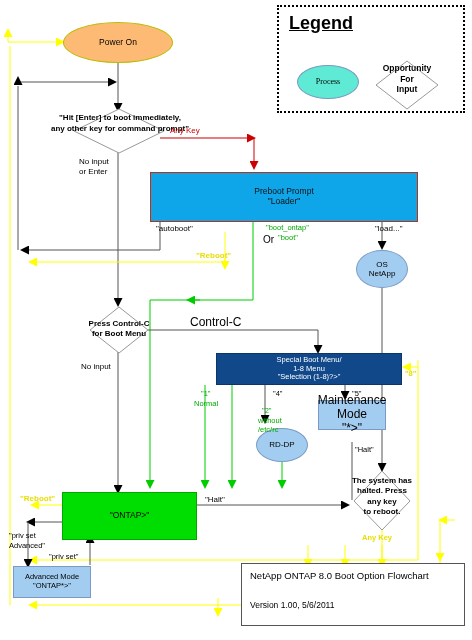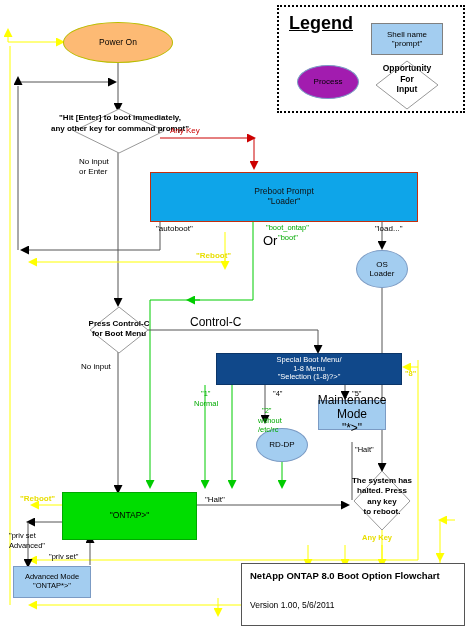--- a/index.html
+++ b/index.html
@@ -104,25 +104,21 @@
 
     <path d="M62,522 L28,522" stroke="#555" marker-end="url(#aK)"></path>
     <path d="M28,522 L28,566" stroke="#555" marker-end="url(#aK)"></path>
 
     <path d="M90,565 L90,545 L90,536" stroke="#555" marker-end="url(#aK)"></path>
   </g>
 </svg>
 
 <div class="legendbox" style="left:277px;top:5px;width:188px;height:108px;">
   <div class="lbl" style="left:10px;top:6px;font-size:18px;font-weight:bold;text-decoration:underline;">Legend</div>
-  <div class="node rect" style="left:92px;top:16px;width:72px;height:32px;background:#A3CDF0;font-size:8px;">
-    <span style="white-space:pre-line;">Shell name
-"prompt"</span>
-  </div>
-  <div class="node oval" style="left:18px;top:58px;width:62px;height:34px;background:#a21caf;font-size:8px;">
+  <div class="node oval" style="left:18px;top:58px;width:62px;height:34px;background:#5eead4;font-size:8px;font-family:Liberation Serif, serif;">
     <span>Process</span>
   </div>
   <svg style="position:absolute;left:95px;top:52px;" width="66" height="52">
     <polygon points="33,2 64,26 33,50 2,26" fill="#fff" stroke="#999"></polygon>
   </svg>
   <div class="diamondtext" style="left:93px;top:56px;width:70px;font-size:8.5px;line-height:1.25;">Opportunity
 For
 Input</div>
 </div>
 
@@ -136,21 +132,21 @@
 <div class="diamondtext" style="left:35px;top:113px;width:170px;font-size:8px;line-height:1.35;">"Hit [Enter] to boot immediately,
 any other key for command prompt"</div>
 
 <div class="node rect" style="left:150px;top:172px;width:268px;height:50px;background:#0ea5e9;border-color:#c42e0c;font-size:8.5px;color:#111;">
   <span style="white-space:pre-line;">Preboot Prompt
 "Loader"</span>
 </div>
 
 <div class="node oval" style="left:356px;top:250px;width:52px;height:38px;background:#A3CDF0;font-size:8px;">
   <span style="white-space:pre-line;">OS
-Loader</span>
+NetApp</span>
 </div>
 
 <svg style="position:absolute;left:88px;top:306px;" width="62" height="48">
   <polygon points="31,1 60,24 31,47 2,24" fill="#fff" stroke="#999"></polygon>
 </svg>
 <div class="diamondtext" style="left:53px;top:319px;width:132px;font-size:8px;line-height:1.3;">Press Control-C
 for Boot Menu</div>
 
 <div class="node rect" style="left:216px;top:353px;width:186px;height:32px;background:#10488A;border-color:#0b3568;color:#fff;font-size:7.5px;">
   <span style="white-space:pre-line;text-align:center;">Special  Boot Menu/
@@ -186,21 +182,21 @@
 to reboot.</div>
 
 <div class="lbl" style="left:170px;top:126px;font-size:8px;color:#CC0000;">Any Key</div>
 
 <div class="lbl" style="left:79px;top:157px;font-size:8px;line-height:1.3;">No input
 or Enter</div>
 
 <div class="lbl" style="left:156px;top:224px;font-size:8px;">"autoboot"</div>
 
 <div class="lbl" style="left:266px;top:224px;font-size:7.5px;color:#00AA00;">"boot_ontap"</div>
-<div class="lbl" style="left:263px;top:234px;font-size:13px;">Or</div>
+<div class="lbl" style="left:263px;top:234px;font-size:10px;">Or</div>
 <div class="lbl" style="left:278px;top:234px;font-size:7.5px;color:#00AA00;">"boot"</div>
 
 <div class="lbl" style="left:375px;top:224px;font-size:8px;">"load..."</div>
 
 <div class="lbl" style="left:196px;top:251px;font-size:8px;color:#E8DE00;font-weight:bold;">"Reboot"</div>
 
 <div class="lbl" style="left:168px;top:316px;font-size:12px;margin-left:22px;">Control-C</div>
 
 <div class="lbl" style="left:81px;top:362px;font-size:8px;">No input</div>
 
@@ -224,15 +220,15 @@
 <div class="lbl" style="left:20px;top:494px;font-size:8px;color:#E8DE00;font-weight:bold;">"Reboot"</div>
 
 <div class="lbl" style="left:9px;top:531px;font-size:7.5px;line-height:1.3;">"priv set
 Advanced"</div>
 
 <div class="lbl" style="left:49px;top:553px;font-size:7.5px;">"priv set"</div>
 
 <div class="lbl" style="left:362px;top:534px;font-size:7.5px;color:#E8DE00;font-weight:bold;">Any Key</div>
 
 <div class="titlebox" style="left:241px;top:563px;width:224px;height:63px;">
-  <div style="font-size:9.5px;font-weight:bold;">NetApp ONTAP 8.0 Boot Option Flowchart</div>
+  <div style="font-size:9.5px;font-weight:normal;">NetApp ONTAP 8.0 Boot Option Flowchart</div>
   <div style="font-size:8.5px;margin-top:19px;">Version 1.00, 5/6/2011</div>
 </div>
 
 </body></html>

